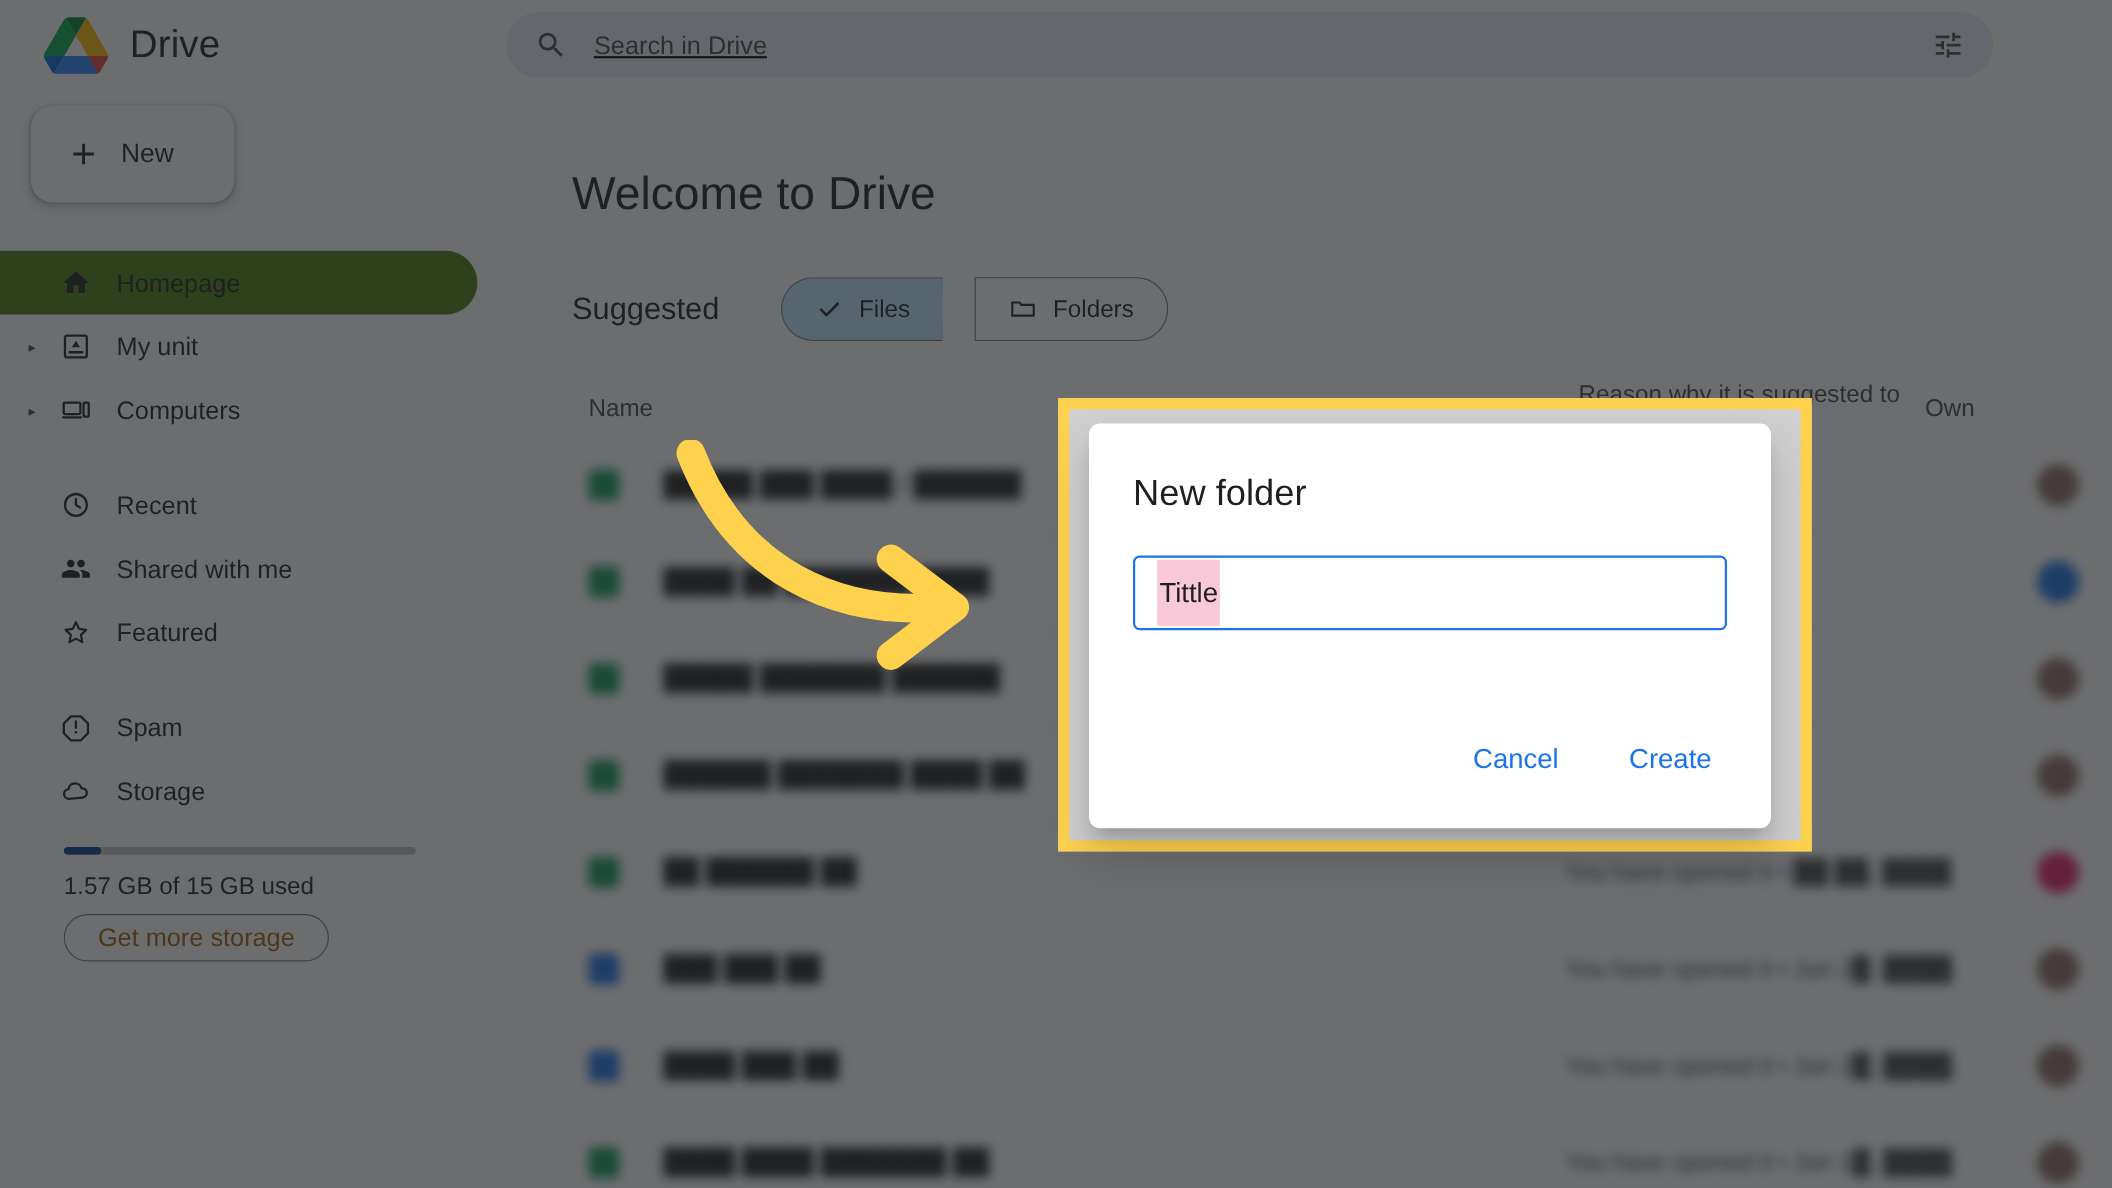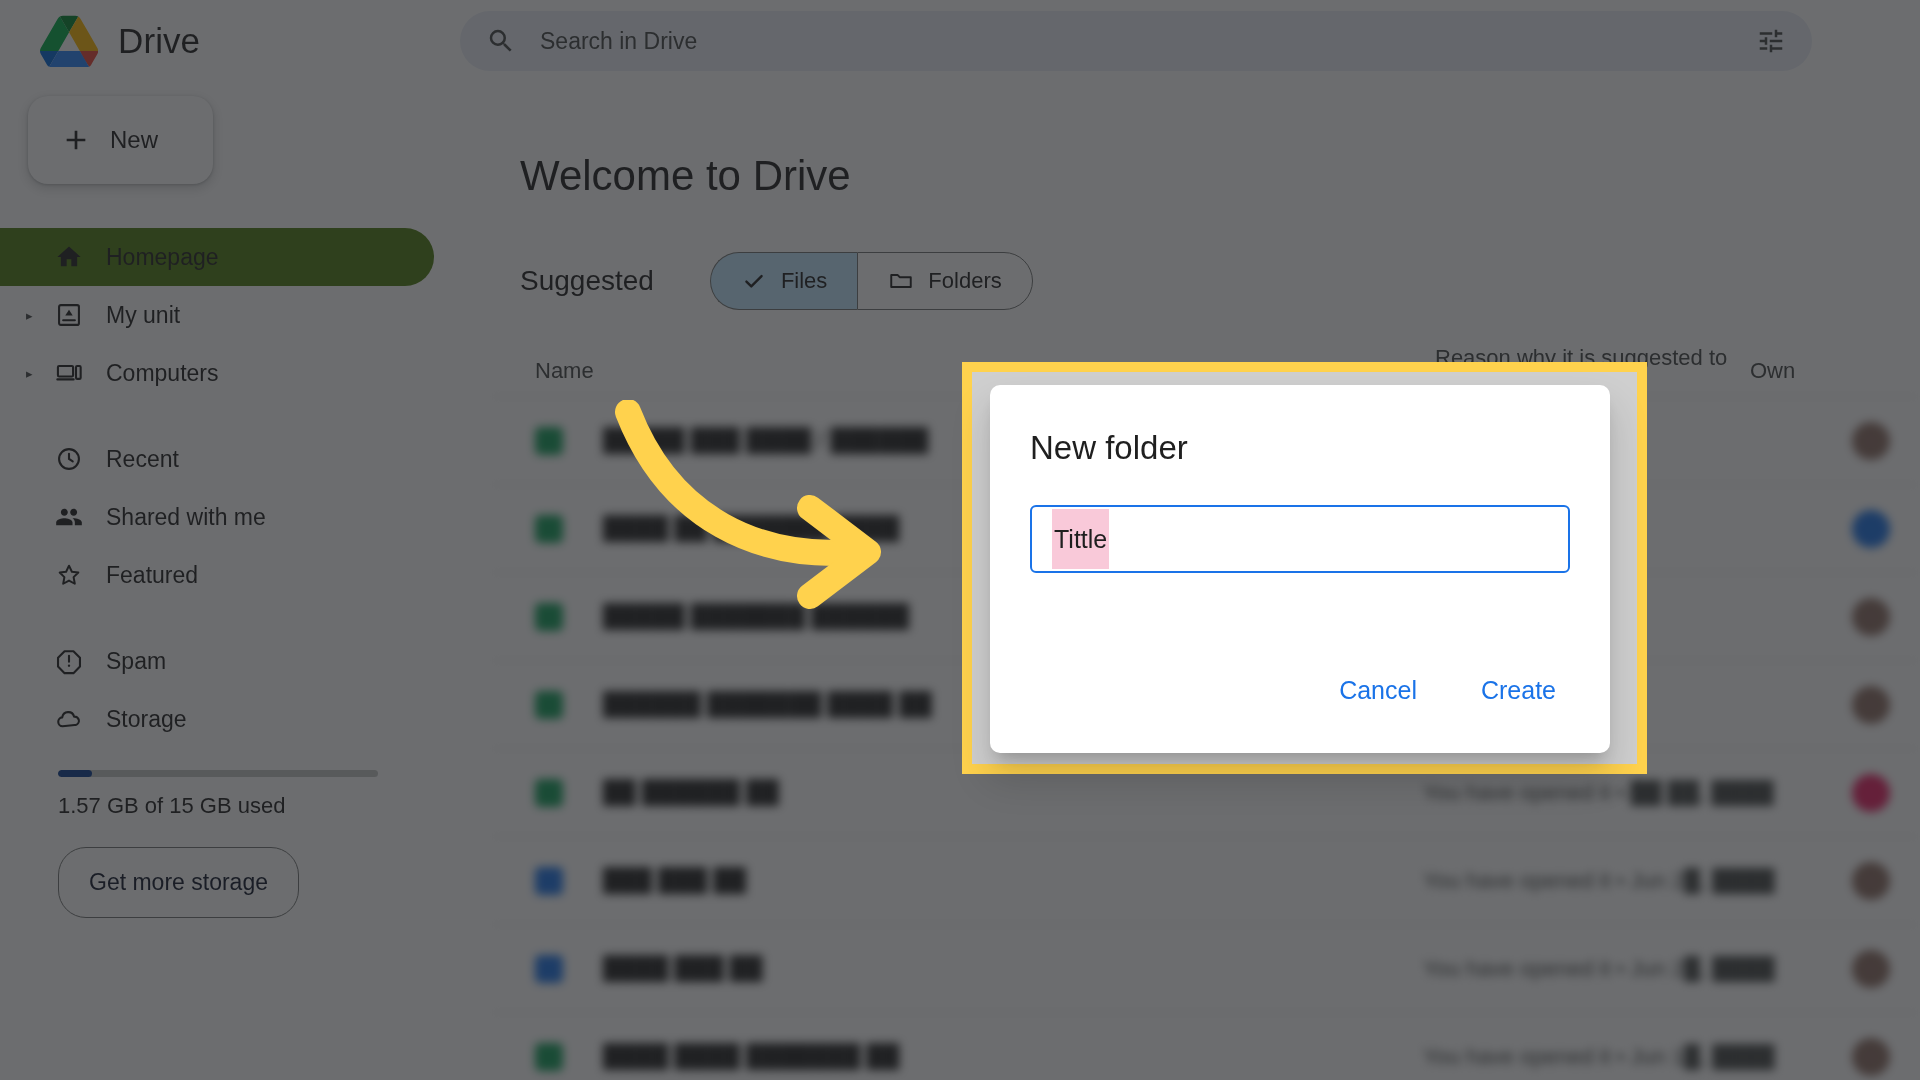--- a/index.html
+++ b/index.html
@@ -12,21 +12,21 @@
     position:absolute;inset:0;
     display:flex;flex-direction:column;
     background:#ffffff;
   }
 
   
   .topbar{height:82px;display:flex;align-items:center;flex:0 0 auto;}
   .brand{width:460px;display:flex;align-items:center;padding-left:40px;box-sizing:border-box;gap:20px;}
   .drive-logo{width:58px;height:52px;flex:0 0 auto;}
   .brand-name{font-size:35px;color:#1f1f1f;letter-spacing:.1px;}
-  .searchwrap{flex:1;padding-right:74px;}
+  .searchwrap{flex:1;padding-right:74px;text-decoration:underline;}
   .searchbar{
     height:60px;background:#e9eef6;border-radius:30px;
     display:flex;align-items:center;padding:0 26px;gap:22px;max-width:1300px;
   }
   .searchbar .sicon{width:30px;height:30px;flex:0 0 auto;}
   .search-input{
     flex:1;border:none;background:transparent;outline:none;
     font-size:23px;color:#444746;font-family:inherit;
   }
   .search-input::placeholder{color:#444746;}
@@ -56,32 +56,32 @@
   .navitem .caret{width:14px;flex:0 0 auto;color:#444746;font-size:13px;line-height:1;margin-right:-8px;}
   .navitem .caret.empty{visibility:hidden;}
   .navitem .nicon{width:30px;height:30px;flex:0 0 auto;display:flex;align-items:center;justify-content:center;}
   .nav-gap{height:28px;}
 
   .storage{margin:22px 0 0 58px;width:320px;}
   .bar{height:7px;border-radius:4px;background:#c4c7c5;position:relative;overflow:hidden;}
   .bar .fill{position:absolute;left:0;top:0;bottom:0;background:#0b3d91;border-radius:4px;width:10.5%;}
   .storage-text{margin-top:16px;font-size:22px;color:#1f1f1f;}
   .getmore{
-    margin-top:28px;height:71px;border:1px solid #747775;border-radius:28px;
+    margin-top:12px;height:43px;border:1px solid #747775;border-radius:28px;
     display:inline-flex;align-items:center;justify-content:center;padding:0 30px;
-    font-size:23px;color:#0f172a;cursor:pointer;background:transparent;font-family:inherit;
+    font-size:23px;color:#a16207;cursor:pointer;background:transparent;font-family:inherit;
   }
 
   
   .main{flex:1;min-width:0;padding:0 0 0 30px;box-sizing:border-box;position:relative;}
   .page-title{font-size:42px;color:#1f1f1f;margin:70px 16px 0 30px;font-weight:400;}
 
   .suggest-row{display:flex;align-items:center;gap:56px;margin:52px 0 0 30px;}
   .suggest-label{font-size:28px;color:#1f1f1f;}
-  .chipgroup{display:flex;}
+  .chipgroup{display:flex;gap:29px;}
   .chip{
     height:58px;border:1px solid #747775;display:flex;align-items:center;gap:14px;
     padding:0 30px;font-size:22px;color:#1f1f1f;cursor:pointer;background:transparent;
     font-family:inherit;box-sizing:border-box;
   }
   .chip:first-child{border-radius:29px 0 0 29px;border-right:none;}
   .chip:last-child{border-radius:0 29px 29px 0;}
   .chip.selected{background:#c2e7ff;border-color:#747775;font-weight:500;}
   .chip .cicon{width:26px;height:26px;flex:0 0 auto;}
 

